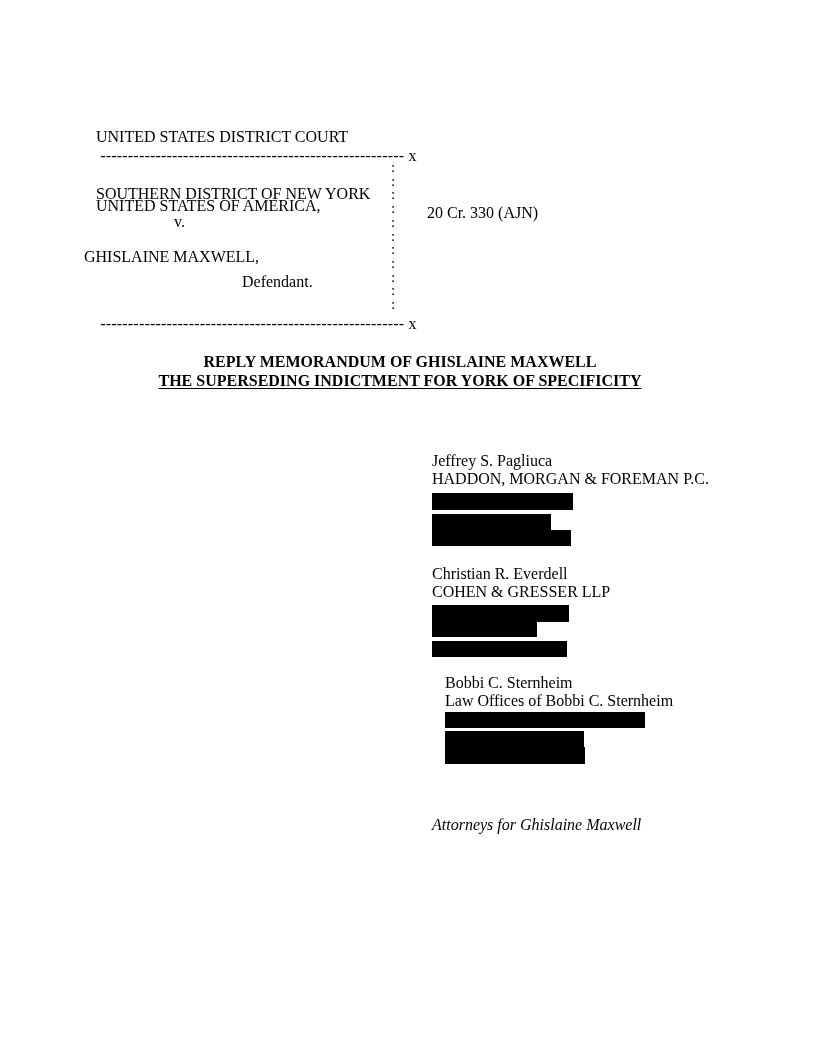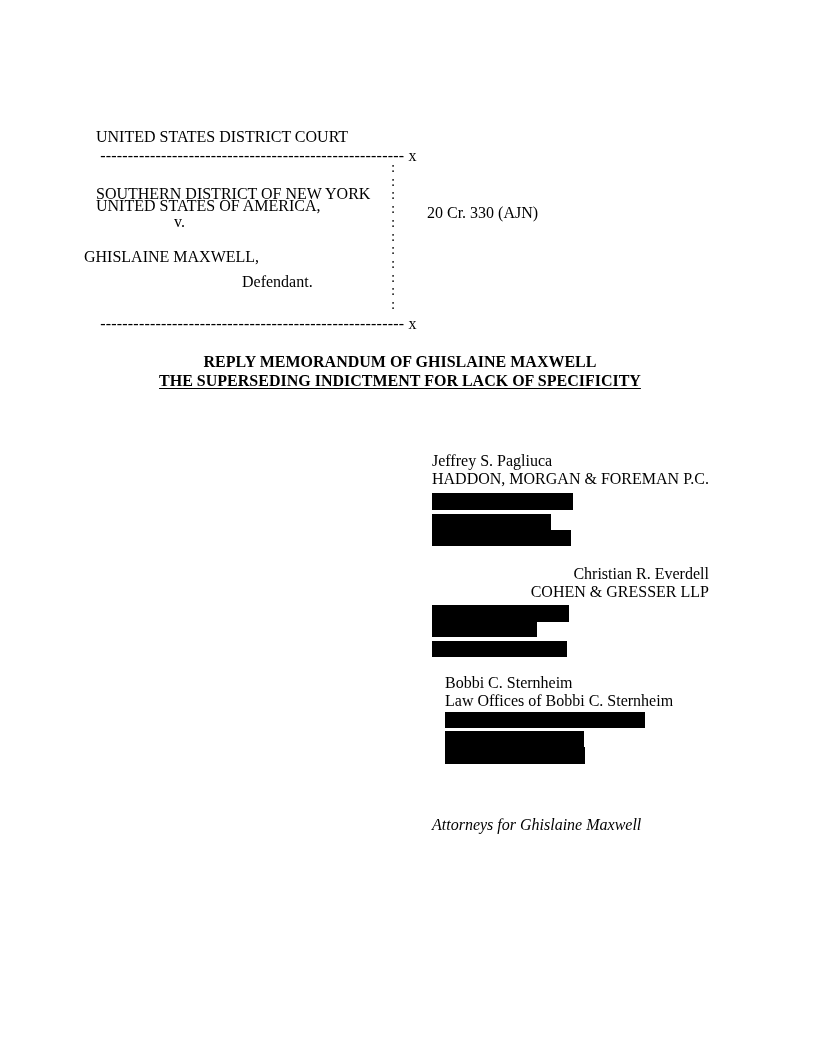--- a/index.html
+++ b/index.html
@@ -57,21 +57,21 @@
   .doc-title .underline {
     text-decoration: underline;
     text-underline-offset: 2px;
   }
   .counsel {
     position: absolute;
     left: 432px;
     top: 452px;
     line-height: 18px;
   }
-  .attorney-block-2 { margin-top: 19px; text-align: right; }
+  .attorney-block-2 { margin-top: 19px; }
   .attorney-block-3 { margin-top: 17px; margin-left: 13px; }
   .redaction-bar {
     background: #000000;
   }
   .signature {
     font-style: italic;
     margin-top: 52px;
   }
 </style>
 </head>
@@ -101,21 +101,21 @@
   <div class="plaintiff">UNITED STATES OF AMERICA,</div>
   <div class="case-number">20 Cr. 330 (AJN)</div>
   <div class="versus">v.</div>
   <div class="defendant">GHISLAINE MAXWELL,</div>
   <div class="defendant-label">Defendant.</div>
 
   <div class="rule rule-bottom"> ------------------------------------------------------- x</div>
 
   <div class="doc-title">
     <div>REPLY MEMORANDUM OF GHISLAINE MAXWELL</div>
-    <div class="underline">THE SUPERSEDING INDICTMENT FOR LACK OF SPECIFICITY</div>
+    <div class="underline">THE SUPERSEDING INDICTMENT FOR YORK OF SPECIFICITY</div>
   </div>
 
   <div class="counsel">
 
     <div class="attorney-block attorney-block-1">
       <div>Jeffrey S. Pagliuca</div>
       <div>HADDON, MORGAN &amp; FOREMAN P.C.</div>
       <div class="redactions">
           <div class="redaction-bar" style="width: 141px; height: 17px; margin-top: 5px; background: rgb(0, 0, 0);"></div>
           <div class="redaction-bar" style="width: 119px; height: 16px; margin-top: 4px; background: rgb(0, 0, 0);"></div>

